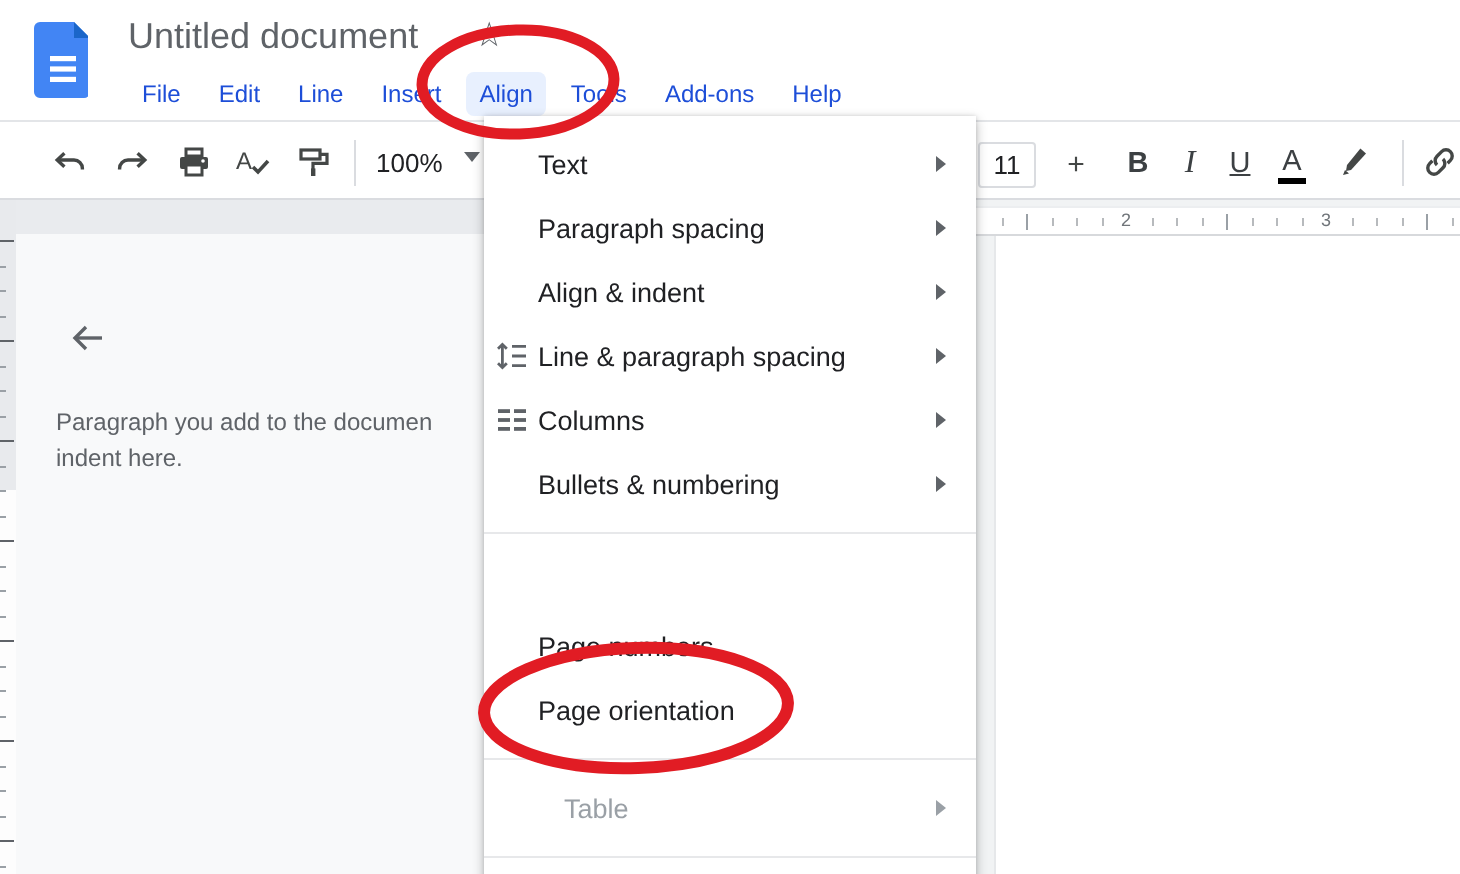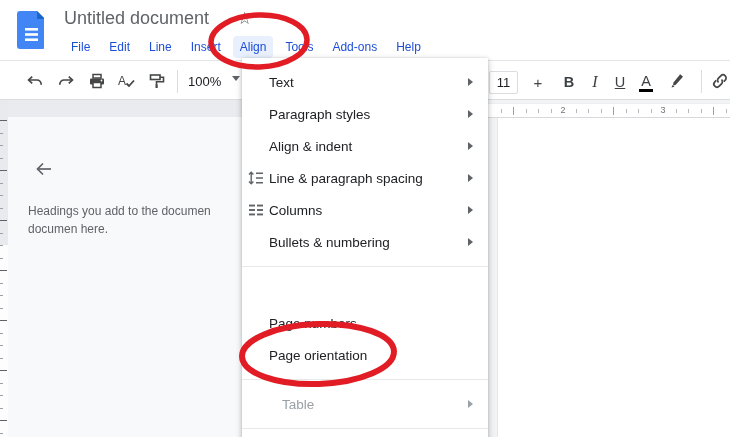--- a/index.html
+++ b/index.html
@@ -194,22 +194,22 @@
   <div class="outline-panel">
     <div class="back-arrow">
       <svg viewBox="0 0 20 20">
           <g fill="none" stroke="#5f6368" stroke-width="1.7">
             <path d="M17 10 H4"></path>
             <path d="M9 4.5 L3.5 10 L9 15.5"></path>
           </g>
         </svg>
     </div>
     <div class="outline-text">
-      <div>Headings you add to the documen</div>
-      <div>documen here.</div>
+      <div>Paragraph you add to the documen</div>
+      <div>indent here.</div>
     </div>
   </div>
 
   <div class="doc-area">
     <div class="page"></div>
     <div class="hruler">
         <div class="htick" style="left: 258.5px; height: 4px;"></div>
         <div class="htick major" style="left: 271px; height: 8px;"></div>
         <div class="htick" style="left: 283.5px; height: 4px;"></div>
         <div class="htick" style="left: 296px; height: 4px;"></div>
@@ -232,21 +232,21 @@
   </div>
 
   <div class="menu">
       <div class="menu-item">
         <span class="mi-icon"></span>
         <span class="mi-label">Text</span>
         <span class="sub-arrow"></span>
       </div>
       <div class="menu-item">
         <span class="mi-icon"></span>
-        <span class="mi-label">Paragraph styles</span>
+        <span class="mi-label">Paragraph spacing</span>
         <span class="sub-arrow"></span>
       </div>
       <div class="menu-item">
         <span class="mi-icon"></span>
         <span class="mi-label">Align &amp; indent</span>
         <span class="sub-arrow"></span>
       </div>
       <div class="menu-item">
         <span class="mi-icon">
           <svg viewBox="0 0 16 16">

